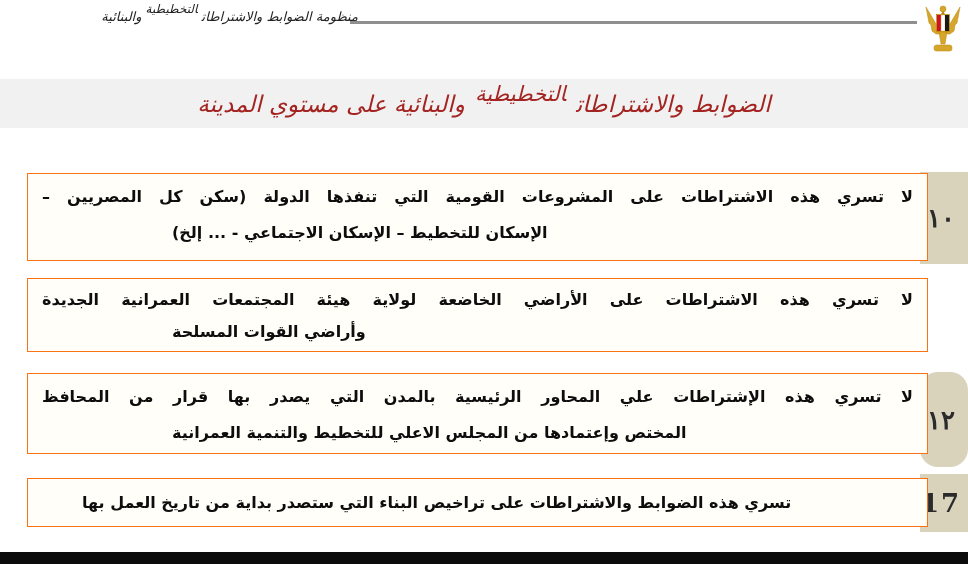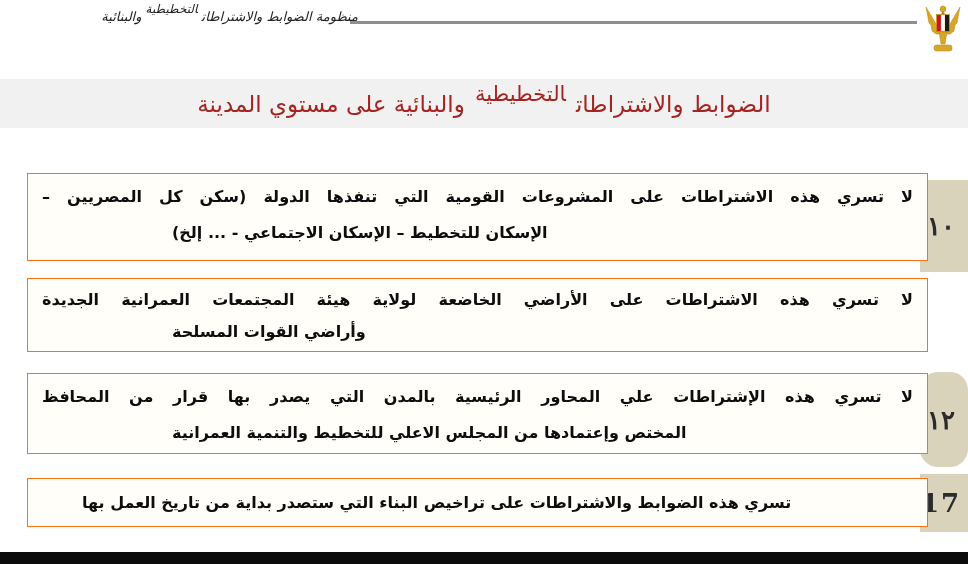--- a/index.html
+++ b/index.html
@@ -15,21 +15,21 @@
   .brand .part{margin:0 2px;}
   .brand .raised{position:relative;top:-8px;font-size:12px;}
   .header-rule{position:absolute;top:21px;left:350px;width:567px;height:3px;background:#8f8f8f;}
   .emblem{position:absolute;top:3px;left:923px;width:40px;height:50px;}
   
   .title-band{
     position:absolute;top:79px;left:0;width:968px;height:49px;background:#f1f1f1;
     display:flex;align-items:center;justify-content:center;
   }
   .title{
-    direction:rtl;text-align:center;font-size:23px;color:#a42422;
+    direction:rtl;text-align:center;font-style:italic;font-size:23px;color:#a42422;
     white-space:nowrap;
   }
   .title .part{margin:0 5px;}
   .title .raised{position:relative;top:-11px;font-size:21px;}
   
   .band{
     position:absolute;left:920px;width:48px;background:#d9d3bc;
     display:flex;align-items:center;justify-content:center;
   }
   .band .num{
@@ -41,21 +41,21 @@
     background:#fffef8;border:1px solid #f97316;padding:5px 14px;direction:rtl;
   }
   .line{
     font-weight:bold;font-size:16px;color:#0d0d0d;line-height:36px;
   }
   .line.full{text-align:justify;text-align-last:justify;}
   .line.last{text-align:left;padding-left:130px;}
   #box-11 .line{line-height:32px;}
   #box-13 .line{line-height:37px;padding-left:40px;}
   
-  #band-10{top:180px;height:92px;}  #box-10{top:173px;height:88px;}
+  #band-10{top:172px;height:92px;}  #box-10{top:173px;height:88px;}
   #band-11{top:277px;height:87px;}  #box-11{top:278px;height:74px;}
   #band-12{top:372px;height:95px;border-radius:18px;}  #box-12{top:373px;height:81px;}
   #band-13{top:474px;height:58px;}  #box-13{top:478px;height:49px;}
   
   .footer-bar{position:absolute;top:552px;left:0;width:968px;height:12px;background:#0b0b0b;}
 </style>
 </head>
 <body>
 
 <div id="page">

